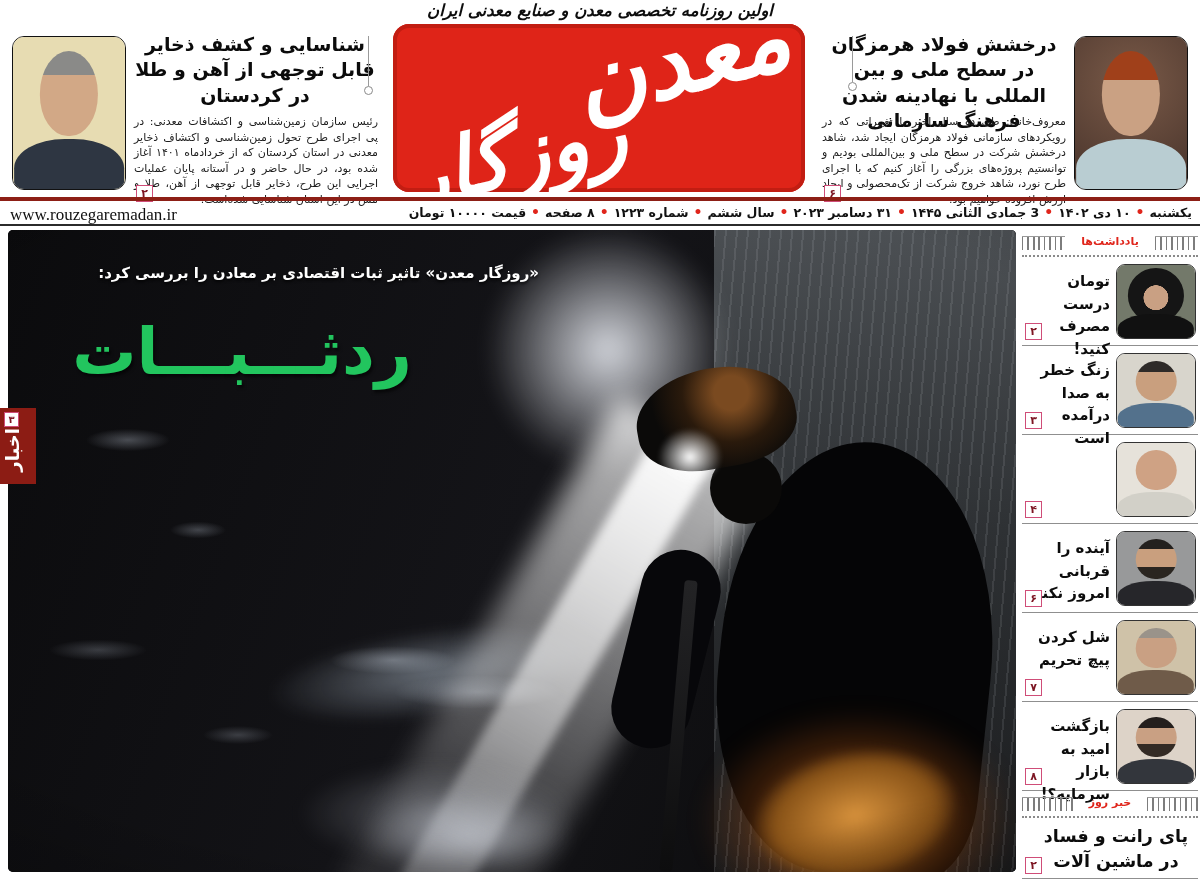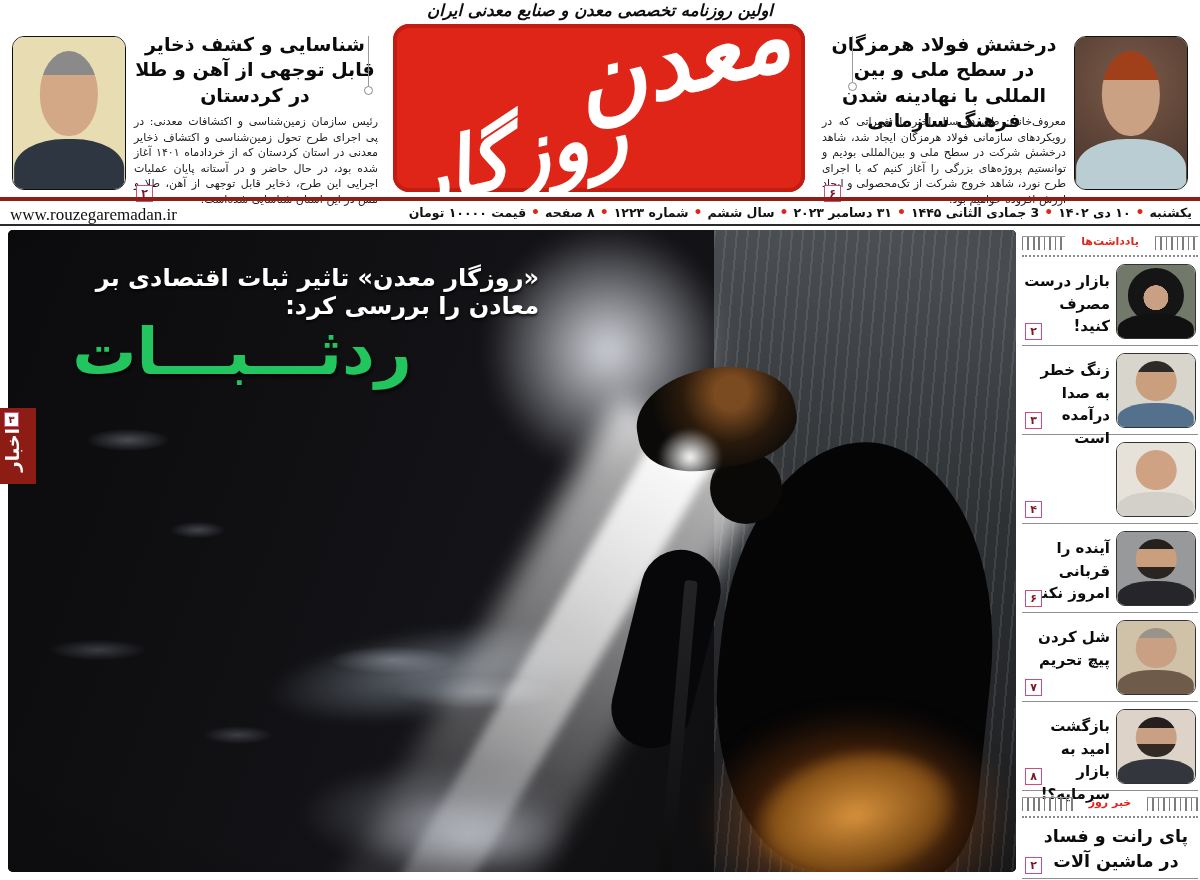--- a/index.html
+++ b/index.html
@@ -95,21 +95,21 @@
   .sc-warm{left:690px;top:478px;width:320px;height:224px;filter:blur(10px);
      background:radial-gradient(closest-side,rgba(255,150,40,.75),rgba(200,90,15,.25) 65%,transparent);}
   .sc-thigh{left:742px;top:520px;width:210px;height:130px;border-radius:50%;filter:blur(4px);
      transform:rotate(-12deg);
      background:radial-gradient(closest-side,#d6913c,#8a5418 75%,transparent);}
   .sc-dust{left:250px;top:518px;width:360px;height:132px;filter:blur(8px);
      background:radial-gradient(closest-side,rgba(215,220,230,.35),transparent 78%);}
   .sc-vignette{inset:0;background:radial-gradient(120% 100% at 50% 45%,transparent 55%,rgba(0,0,0,.55));}
 
   .kicker{position:absolute;left:26px;top:34px;width:505px;direction:rtl;
-     color:#fff;font-weight:bold;font-size:24px;text-shadow:0 2px 3px rgba(0,0,0,.8);}
+     color:#fff;font-weight:bold;font-size:15px;text-shadow:0 2px 3px rgba(0,0,0,.8);}
   .headline-yellow{position:absolute;left:8px;top:84px;width:452px;direction:rtl;text-align:center;
      color:#22c55e;font-weight:bold;font-size:64px;line-height:1.2;
      text-shadow:2px 3px 3px rgba(0,0,0,.55);}
 
   
   .side-tag{position:absolute;left:0;top:408px;width:36px;height:76px;background:#8c1c14;
      overflow:hidden;}
   .side-tag .badge{position:absolute;left:4px;top:4px;width:13px;height:13px;font-size:10px;}
   .side-tag .lbl{position:absolute;left:2px;top:20px;color:#fff;font-weight:bold;font-size:18px;
      writing-mode:vertical-rl;transform:rotate(180deg);}
@@ -247,21 +247,21 @@
     <div class="sb-header">
       <div class="comb"></div>
       <div class="sb-title">یادداشت‌ها</div>
       <div class="comb"></div>
     </div>
 
     <div class="sb-item">
       <div class="ph">
           <div class="portrait p1"></div>
         </div>
-      <div class="t">بازار درست مصرف کنید!</div>
+      <div class="t">تومان درست مصرف کنید!</div>
       <div class="badge">۲</div>
     </div>
 
     <div class="sb-item">
       <div class="ph">
           <div class="portrait p2"></div>
         </div>
       <div class="t">زنگ خطر به صدا درآمده است</div>
       <div class="badge">۳</div>
     </div>

